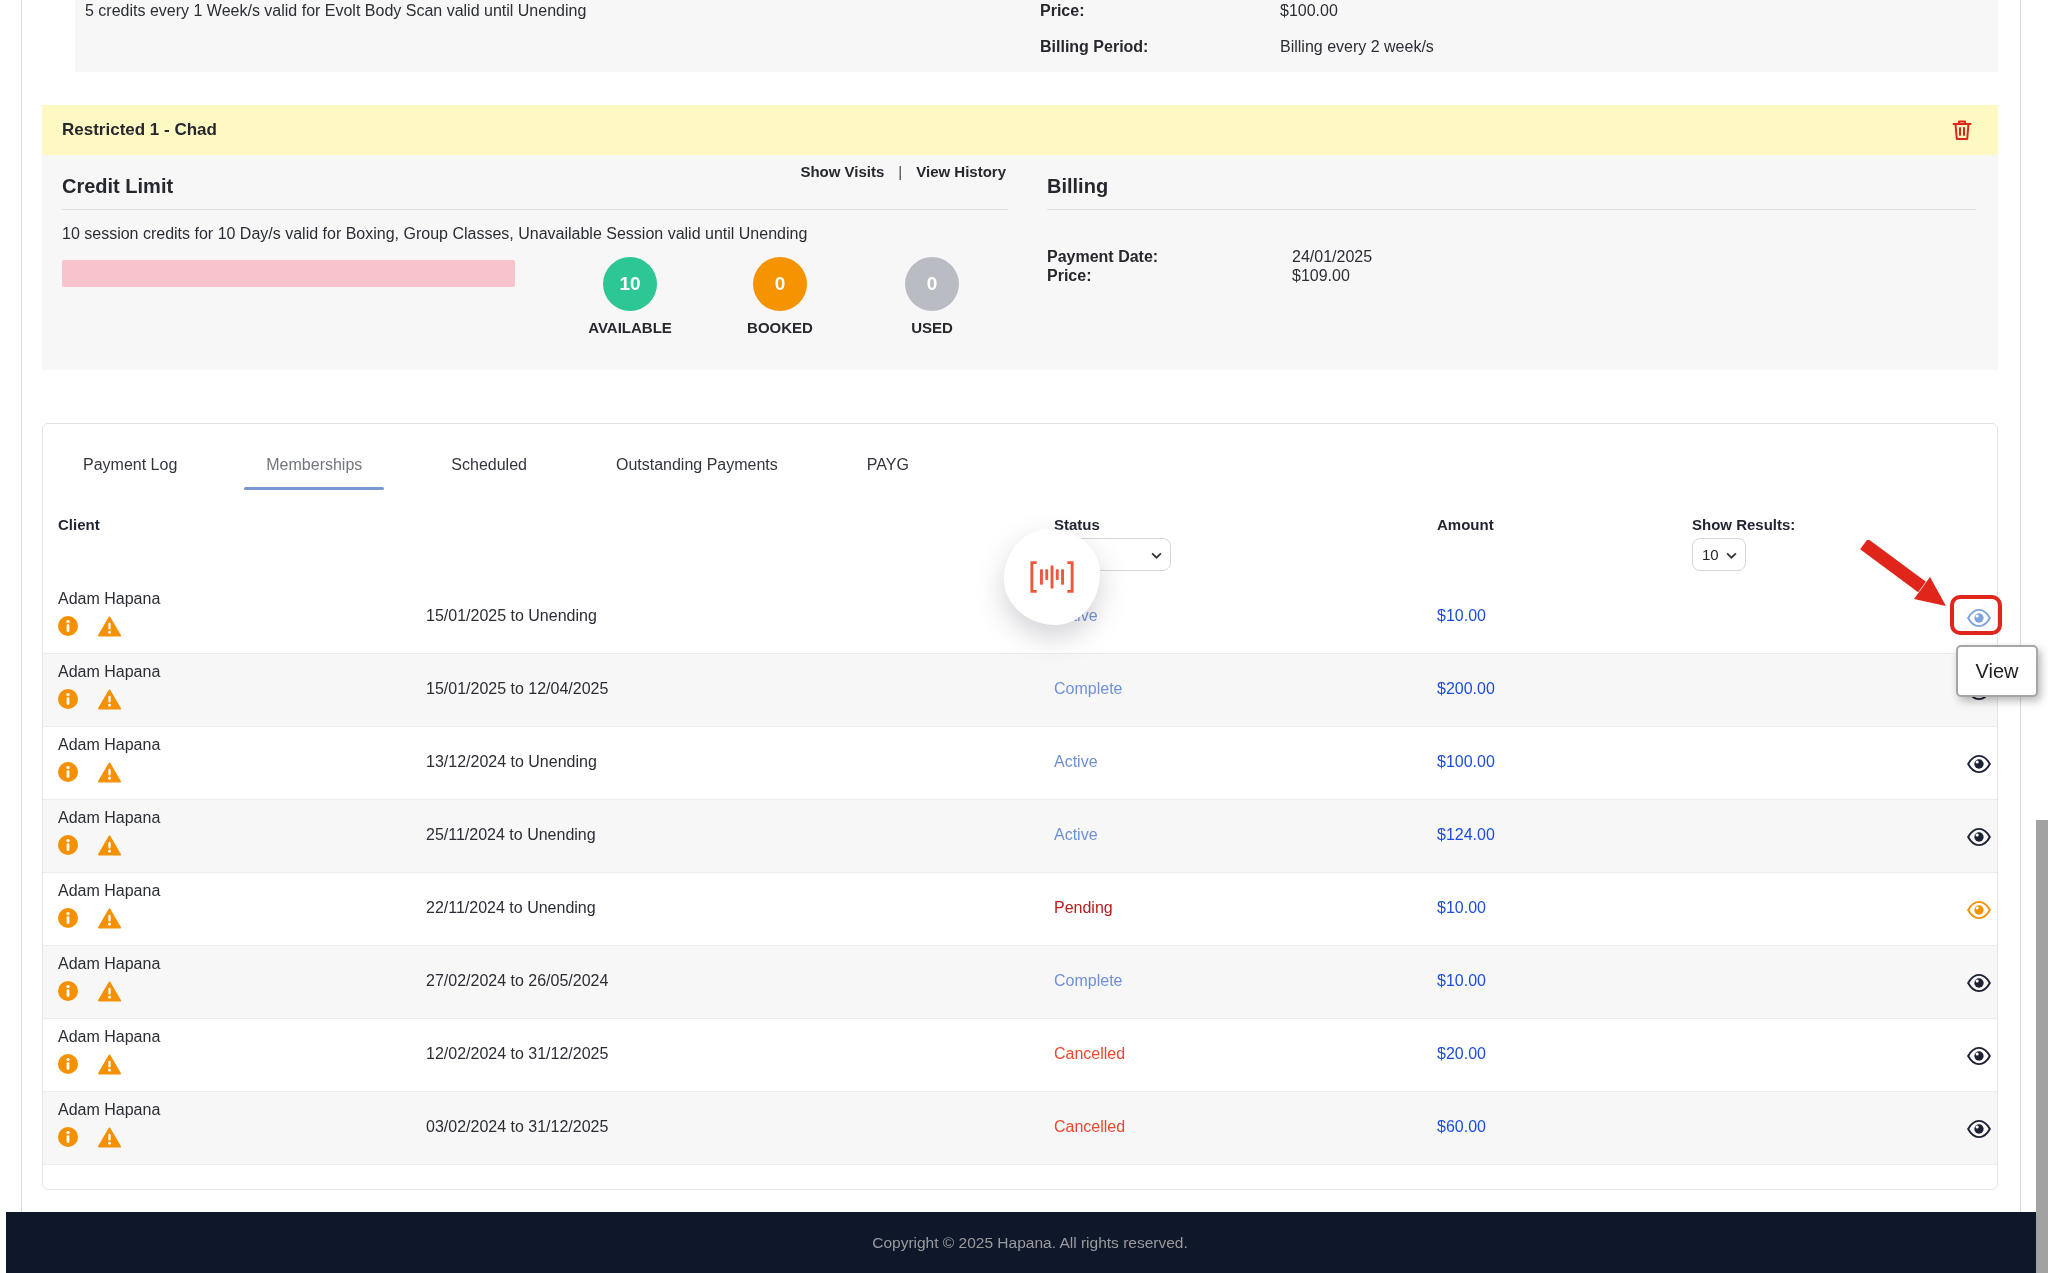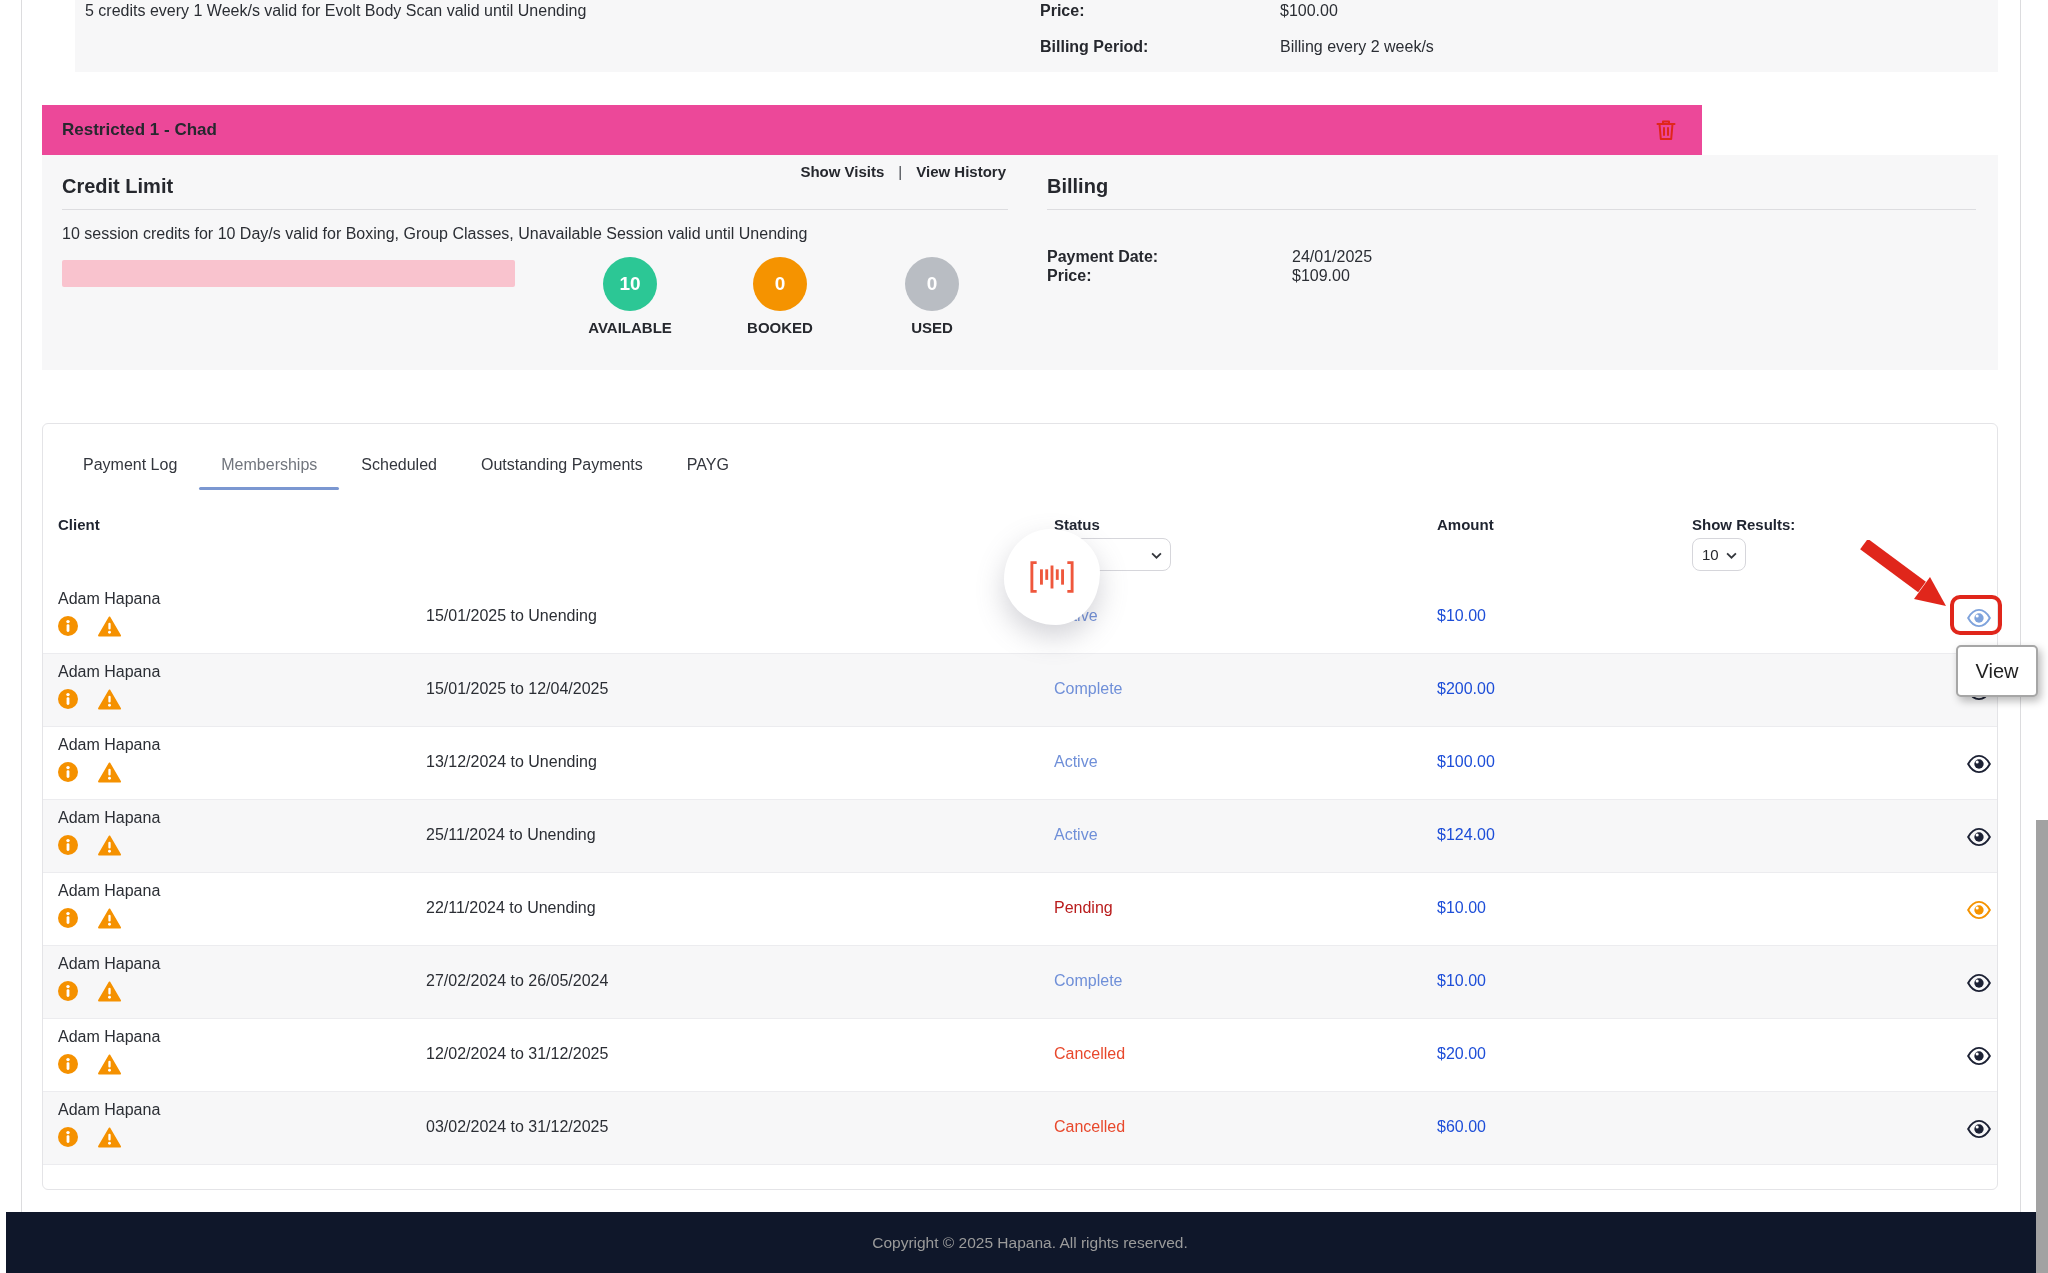--- a/index.html
+++ b/index.html
@@ -12,22 +12,22 @@
   .vline.left { left:21px; } .vline.right { left:2020px; }
 
   
   .top-panel { position:absolute; left:75px; top:0; width:1923px; height:72px; background:#f7f7f8; }
   .top-panel .desc { position:absolute; left:10px; top:2px; font-size:16px; }
   .tp-label { position:absolute; left:965px; font-weight:700; font-size:16px; color:#26282e; }
   .tp-value { position:absolute; left:1205px; font-size:16px; }
   .tp-r1 { top:2px; } .tp-r2 { top:38px; }
 
   
-  .mem-header { position:absolute; left:42px; top:105px; width:1660px; height:50px;
-    background:#ec4899; display:flex; align-items:center; }
+  .mem-header { position:absolute; left:42px; top:105px; width:1956px; height:50px;
+    background:#fef9c3; display:flex; align-items:center; }
   .mem-title { margin-left:20px; font-weight:700; font-size:17px; color:#26282e; }
   .trash-btn { position:absolute; right:24px; top:13px; width:24px; height:24px; background:none; border:none; cursor:pointer; }
 
   .mem-body { position:absolute; left:42px; top:155px; width:1956px; height:215px; background:#f7f7f8; }
   .col-left  { position:absolute; left:20px;  top:0; width:946px; height:215px; }
   .col-right { position:absolute; left:1005px; top:0; width:929px; height:215px; }
   .sec-heading { position:absolute; top:20px; left:0; font-size:20px; font-weight:700; color:#26282e; }
   .sec-divider { position:absolute; top:54px; left:0; right:0; height:1px; background:#dddde0; }
   .cl-links { position:absolute; top:8px; right:2px; font-size:15px; font-weight:700; color:#26282e; }
   .cl-links a { color:#26282e; text-decoration:none; cursor:pointer; }
@@ -42,21 +42,21 @@
     color:#fff; font-size:19px; font-weight:700; }
   .counter-label { margin-top:8px; font-size:15px; font-weight:700; color:#26282e; }
 
   .bill-row-label { position:absolute; left:0; font-size:16px; font-weight:700; color:#26282e; }
   .bill-row-value { position:absolute; left:245px; font-size:16px; }
   .bill-r1 { top:73px;margin-top:20px; } .bill-r2 { top:112px; }
 
   
   .card { position:absolute; left:42px; top:423px; width:1956px; height:767px;
     background:#fff; border:1px solid #e4e4e7; border-radius:6px; }
-  .tabs { position:absolute; top:0; left:18px; height:82px; display:flex; }
+  .tabs { position:absolute; top:0; left:18px; height:82px; display:flex;gap:45px; }
   .tab { position:relative; height:82px; padding:0 22px; display:flex; align-items:center;
     font-size:16px; color:#33363d; cursor:pointer; background:none; border:none; }
   .tab .tab-underline { display:none; position:absolute; left:0; right:0; bottom:16px; height:3px;
     border-radius:2px; background:#7b97d1; }
   .tab.active { color:#71757d; }
   .tab.active .tab-underline { display:block; }
 
   .th-label { position:absolute; top:92px; font-size:15px; font-weight:700; color:#1f2430; }
   .th-client { left:15px; } .th-status { left:1011px; } .th-amount { left:1394px; } .th-results { left:1649px; }
   .select-box { position:absolute; top:114px; height:33px; background:#fff;

